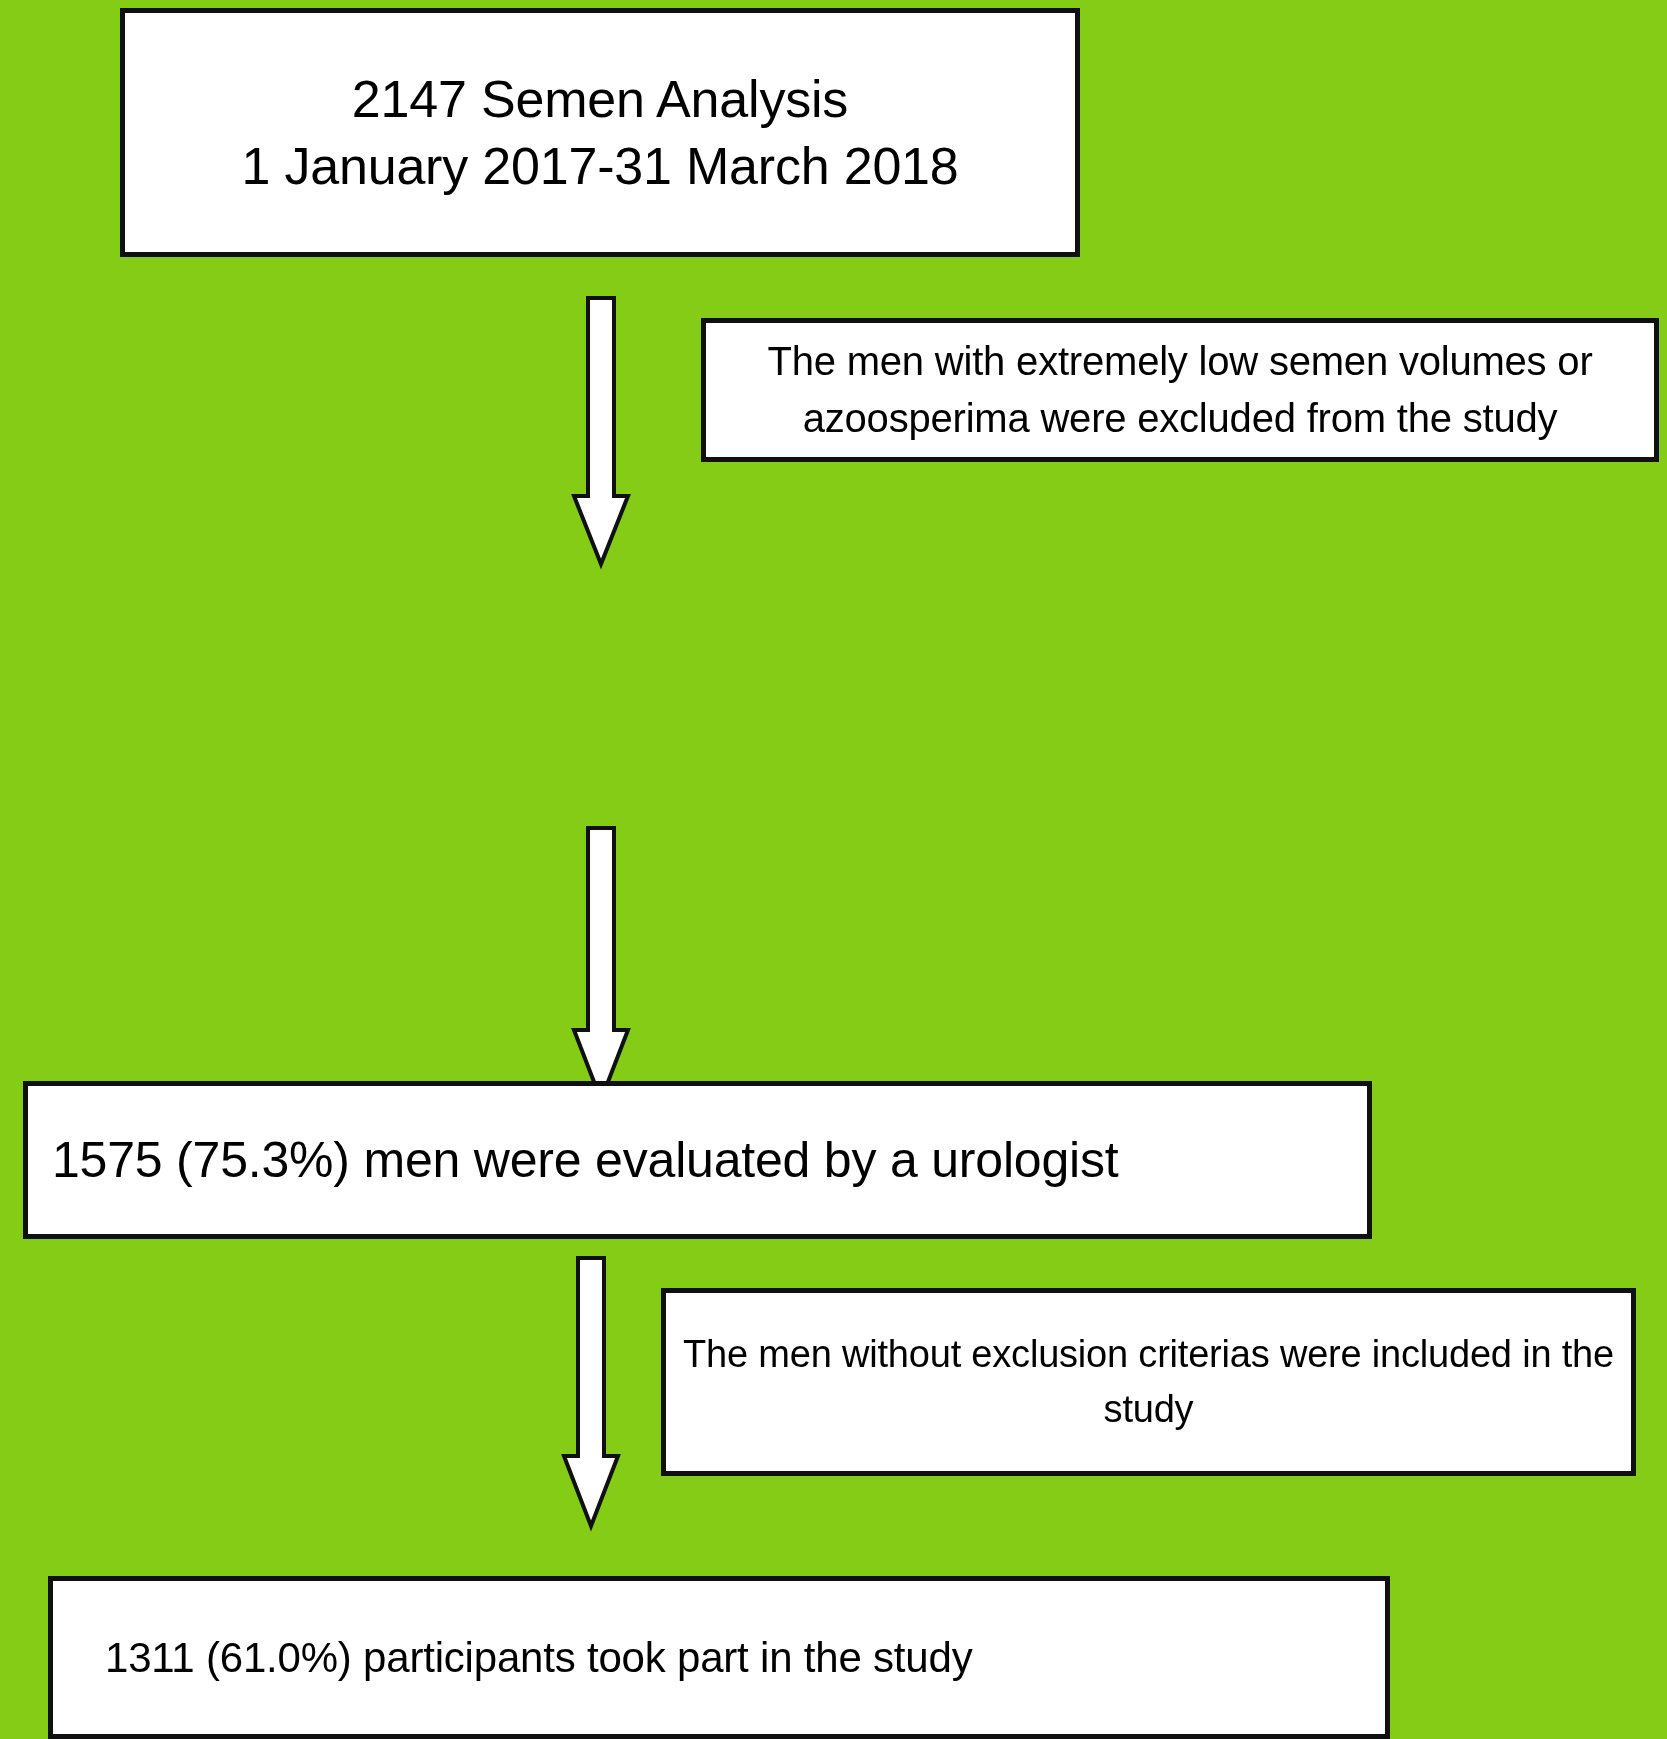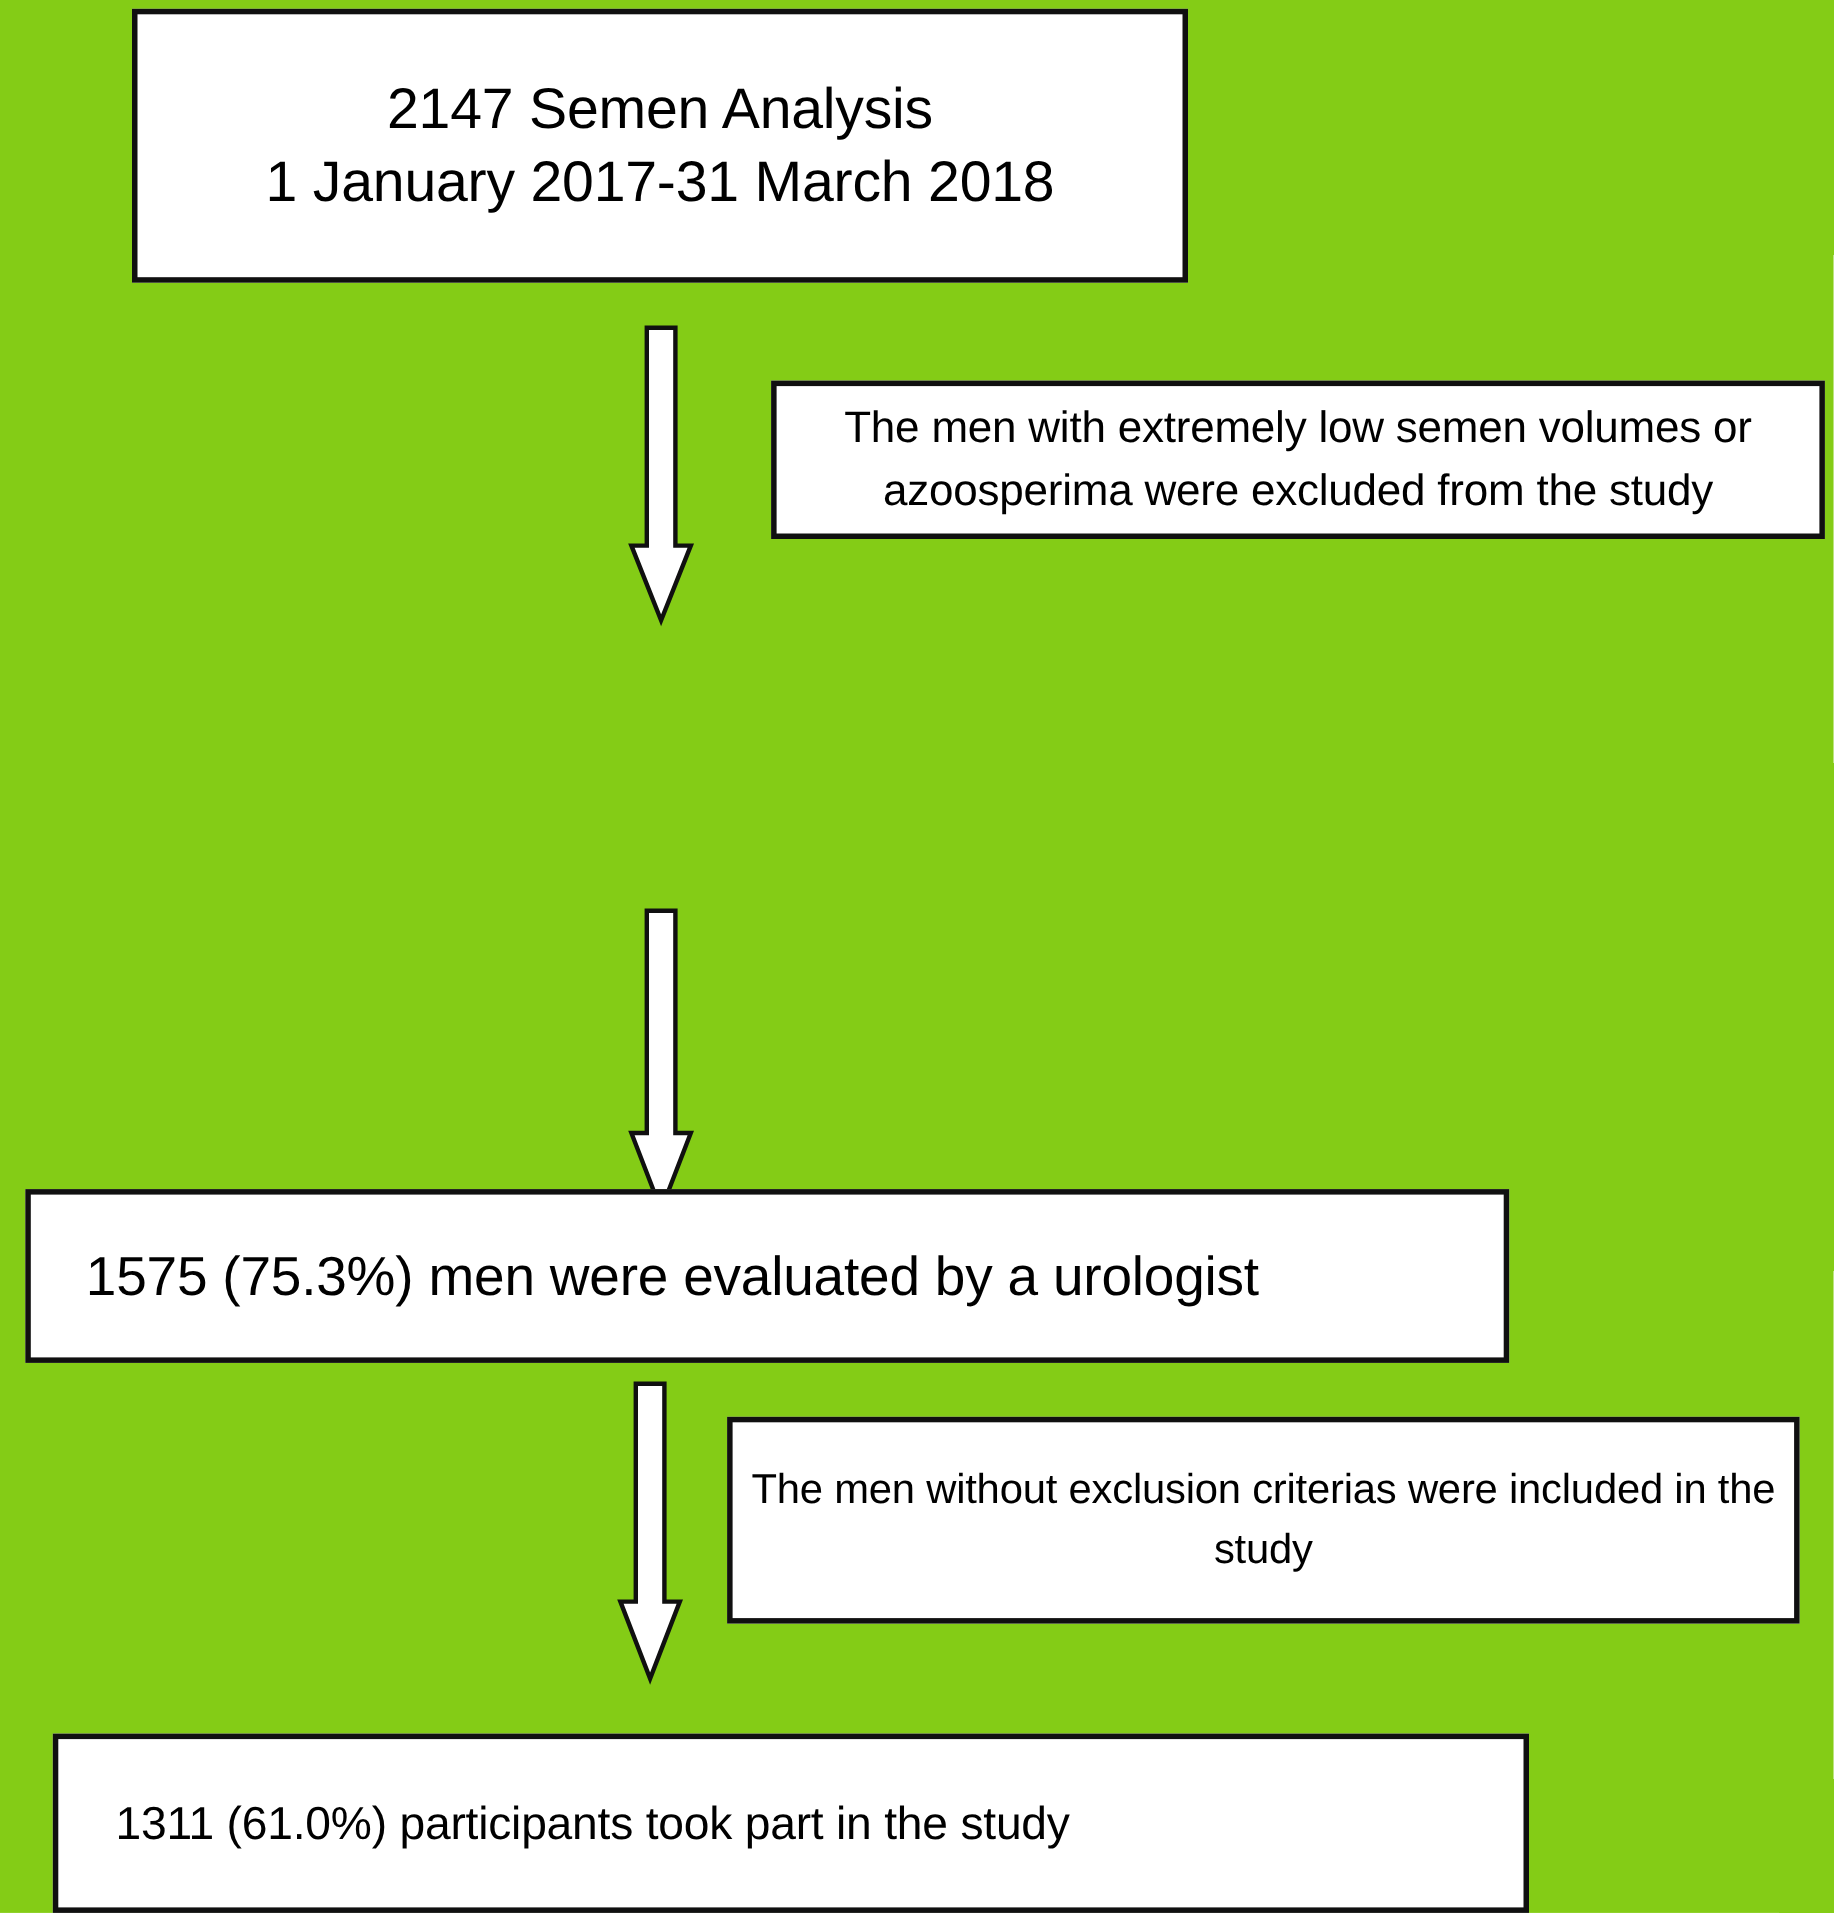--- a/index.html
+++ b/index.html
@@ -43,21 +43,20 @@
   #box-source .node-text {
     font-size: 52px;
   }
 
   
   #box-exclusion-note-1 {
     left: 701px;
     top: 318px;
     width: 958px;
     height: 144px;
-    margin-top: 28px;
   }
   #box-exclusion-note-1 .node-text {
     font-size: 40px;
     padding: 0 14px;
     line-height: 1.42;
   }
 
   
   #box-invited {
     left: 4px;
@@ -77,21 +76,21 @@
   #box-evaluated {
     left: 23px;
     top: 1081px;
     width: 1349px;
     height: 158px;
   }
   #box-evaluated .node-text {
     font-size: 50px;
     width: 100%;
     text-align: left;
-    padding-left: 50px;
+    padding-left: 24px;
     box-sizing: border-box;
   }
 
   
   #box-inclusion-note {
     left: 661px;
     top: 1288px;
     width: 975px;
     height: 188px;
   }

